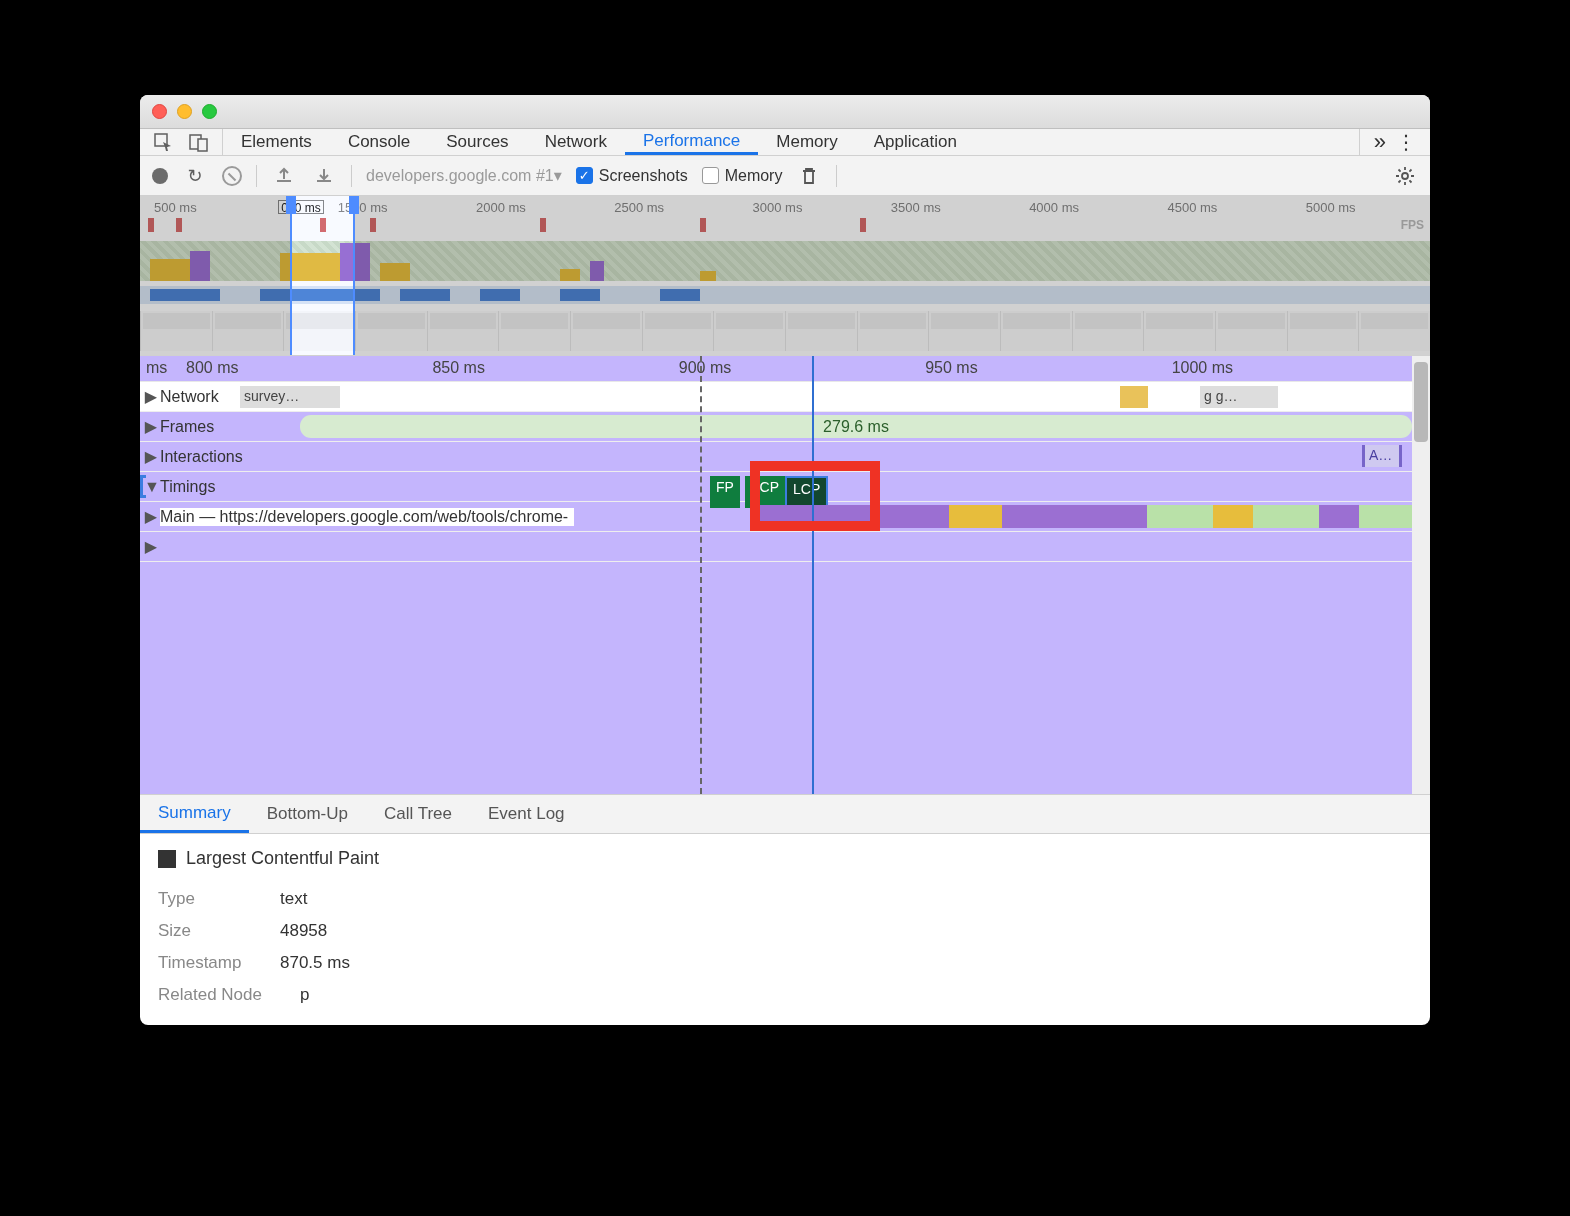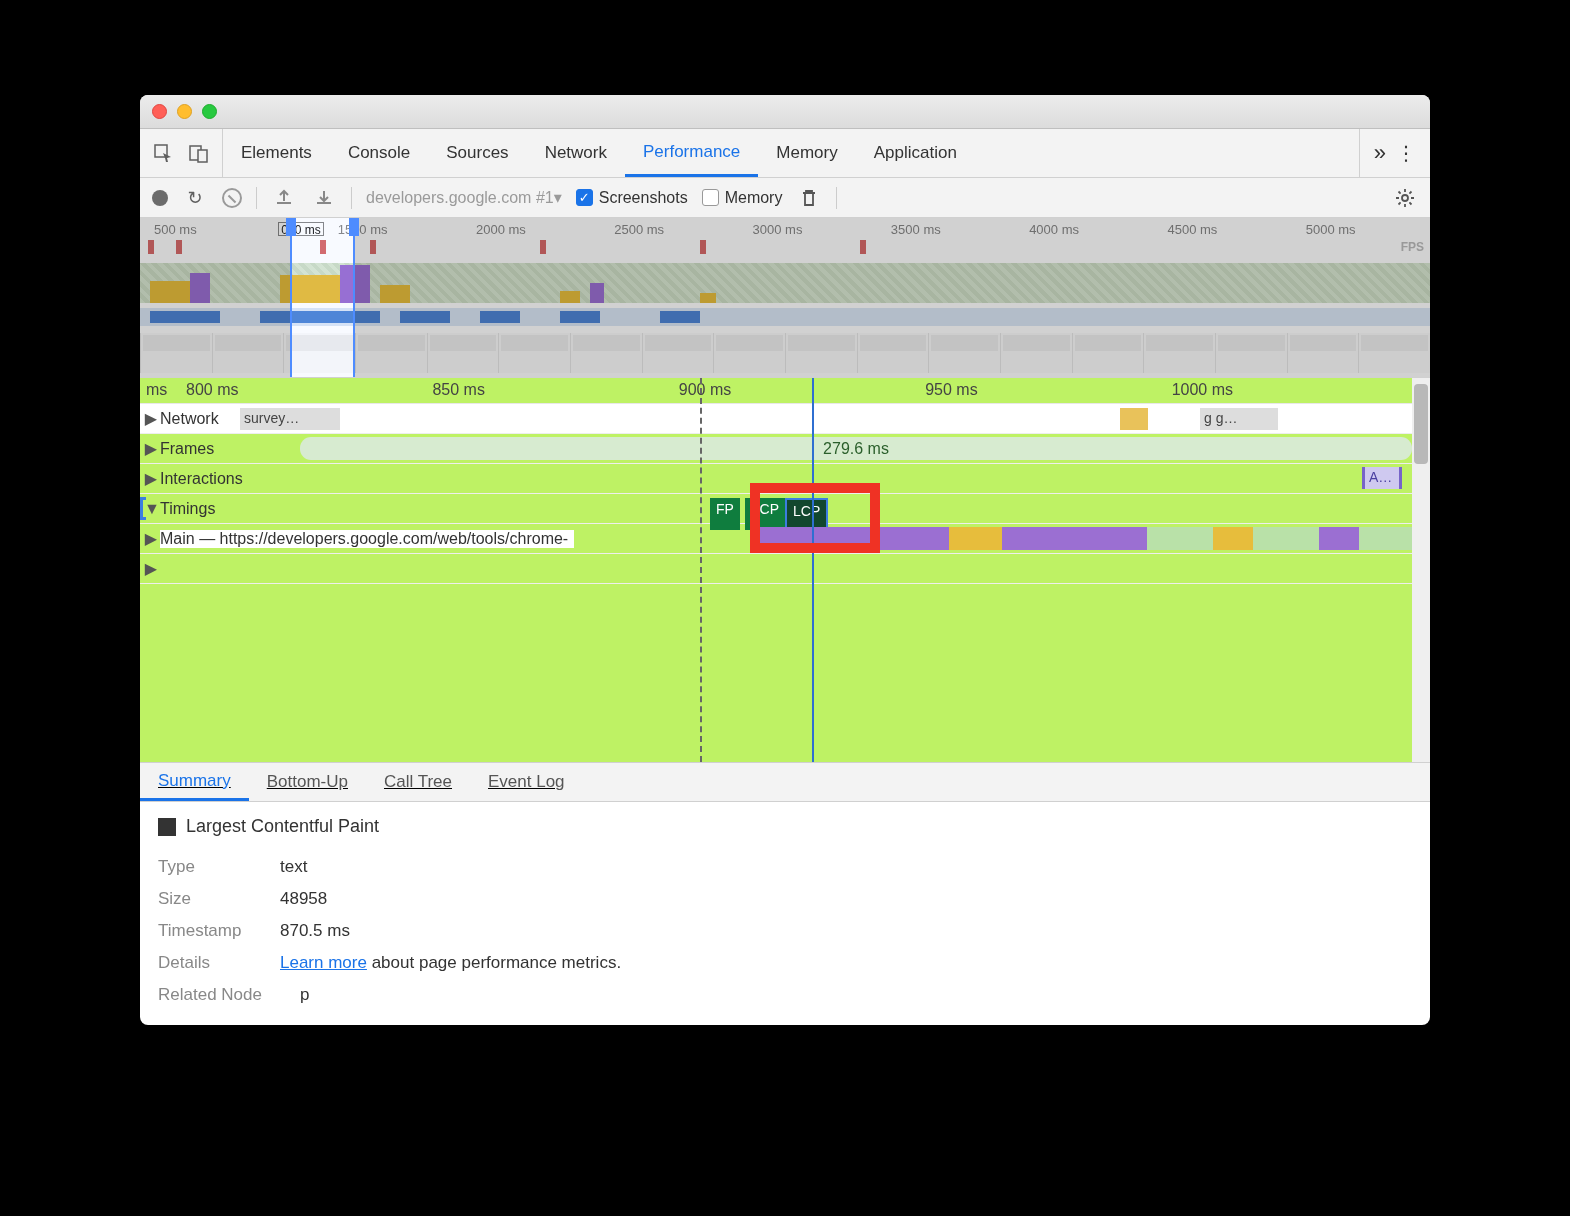--- a/index.html
+++ b/index.html
@@ -36,21 +36,21 @@
   .traffic .dot { width: 15px; height: 15px; border-radius: 50%; }
   .dot.red { background: #ff5f57; border: 1px solid #e1453f; }
   .dot.yellow { background: #ffbd2e; border: 1px solid #dfa123; }
   .dot.green { background: #28c940; border: 1px solid #1dad2c; }
   .title {
     position: absolute; left: 0; right: 0; text-align: center;
     font-size: 16px; color: #3c3c3c;
   }
   
   .tabsrow {
-    height: 49px;
+    height: 27px;
     display: flex;
     align-items: center;
     border-bottom: 1px solid #d0d0d0;
     background: #f3f3f3;
   }
   .left-icons { display:flex; align-items:center; padding: 0 10px; gap:10px; border-right: 1px solid #d0d0d0; height: 100%; }
   .icon-btn { width: 26px; height: 26px; display:flex; align-items:center; justify-content:center; color:#5f5f5f; cursor:pointer; }
   .tabs { display:flex; height:100%; }
   .tab {
     padding: 0 18px; display:flex; align-items:center;
@@ -96,21 +96,21 @@
     position:absolute; top:0; bottom:0;
     border-left:2px solid #4e8cff; border-right:2px solid #4e8cff;
     background:rgba(80,140,255,0.04);
   }
   .ov-handle { position:absolute; top:0; width:10px; height:18px; background:#4e8cff; }
   .ov-dim { position:absolute; top:0; bottom:0; background:rgba(0,0,0,0.18); }
   .ov-strip { position:absolute; left:0; right:0; top:115px; height:40px; display:flex; }
   .strip-cell { flex:1; border-left:1px solid #e6e6e6; background:#fafafa; position:relative; }
   .strip-cell::after { content:""; position:absolute; left:2px; right:2px; top:2px; height:16px; background:#eee; }
   
-  .mainarea { flex:1; position:relative; background:#bef264; overflow:hidden; display:flex; }
+  .mainarea { flex:1; position:relative; background:#c4b5fd; overflow:hidden; display:flex; }
   .main-body { flex:1; position:relative; }
   .main-scroll { width:18px; background:#efefef; position:relative; }
   .scroll-thumb { position:absolute; left:2px; right:2px; top:6px; height:80px; background:#b8b8b8; border-radius:4px; }
   .main-ticks { height:26px; display:flex; font-size:16px; color:#444; border-bottom:1px solid #e8e8e8; }
   .main-tick { flex:1; text-align:left; padding-left:6px; padding-top:3px; }
   .row { height:30px; border-bottom:1px solid #eee; position:relative; display:flex; align-items:center; font-size:16px; color:#333; }
   .row .disclosure { width:14px; display:inline-block; text-align:center; color:#555; margin-left:4px; margin-right:2px;}
   .row.network-row { background:#fff; }
   .net-item { position:absolute; top:4px; height:22px; background:#ddd; font-size:14px; color:#444; overflow:hidden; padding:2px 4px; white-space:nowrap; }
   .net-item.yellow { background:#e9c25a; }
@@ -133,21 +133,21 @@
   .row.main-row .main-label, .row.frame2-row .frame2-label {
     position:relative; z-index:2; background:#fff; padding-right:6px;
     white-space:nowrap; overflow:hidden;
   }
   .row .row-label { white-space:nowrap; }
   .row.interactions-row .anim-box { position:absolute; right:10px; top:3px; height:22px; width:40px; background:#cfc9f0; border-left:3px solid #7764c9; border-right:3px solid #7764c9; color:#4a3fa0; font-size:14px; padding:2px 4px; }
   .playhead { position:absolute; top:0; bottom:0; width:2px; background:#2f6fd1; z-index:40; }
   .playhead-dash { position:absolute; top:0; bottom:0; width:0; border-left:2px dashed #666; z-index:39; }
   .timings-bracket { position:absolute; left:0; top:3px; bottom:3px; width:6px; border-left:3px solid #3c7de0; border-top:3px solid #3c7de0; border-bottom:3px solid #3c7de0; }
   
-  .detail-tabs { height:40px; background:#f3f3f3; border-top:1px solid #d0d0d0; border-bottom:1px solid #d0d0d0; display:flex; align-items:center;text-decoration:underline; }
+  .detail-tabs { height:40px; background:#f3f3f3; border-top:1px solid #d0d0d0; border-bottom:1px solid #d0d0d0; display:flex; align-items:center; }
   .dtab { padding:0 18px; font-size:17px; color:#555; height:100%; display:flex; align-items:center; cursor:pointer; }
   .dtab.active { color:#1a73e8; border-bottom:3px solid #1a73e8; }
   
   .summary { padding: 14px 18px; font-size:17px; color:#333; }
   .sum-title { display:flex; align-items:center; gap:10px; font-size:18px; margin-bottom:14px; }
   .sum-swatch { width:18px; height:18px; background:#333; }
   .sum-row { display:flex; gap:12px; padding:6px 0; font-size:17px; }
   .sum-key { color:#888; width:110px; }
   .sum-link { color:#1a73e8; text-decoration:underline; cursor:pointer; }
   svg { display:block; }
@@ -388,24 +388,18 @@
       </div>
     <div class="sum-row">
         <span class="sum-key">Size</span>
         <span>48958</span>
       </div>
     <div class="sum-row">
         <span class="sum-key">Timestamp</span>
         <span>870.5 ms</span>
       </div>
     <div class="sum-row">
-      <span class="sum-key">Details</span>
-      <span>
-        <a class="sum-link">Learn more</a><span> about page performance metrics.</span>
-      </span>
-    </div>
-    <div class="sum-row">
         <span class="sum-key" style="width:130px">Related Node</span>
         <span>p</span>
       </div>
   </div>
 
 </div>
 
 </body></html>

